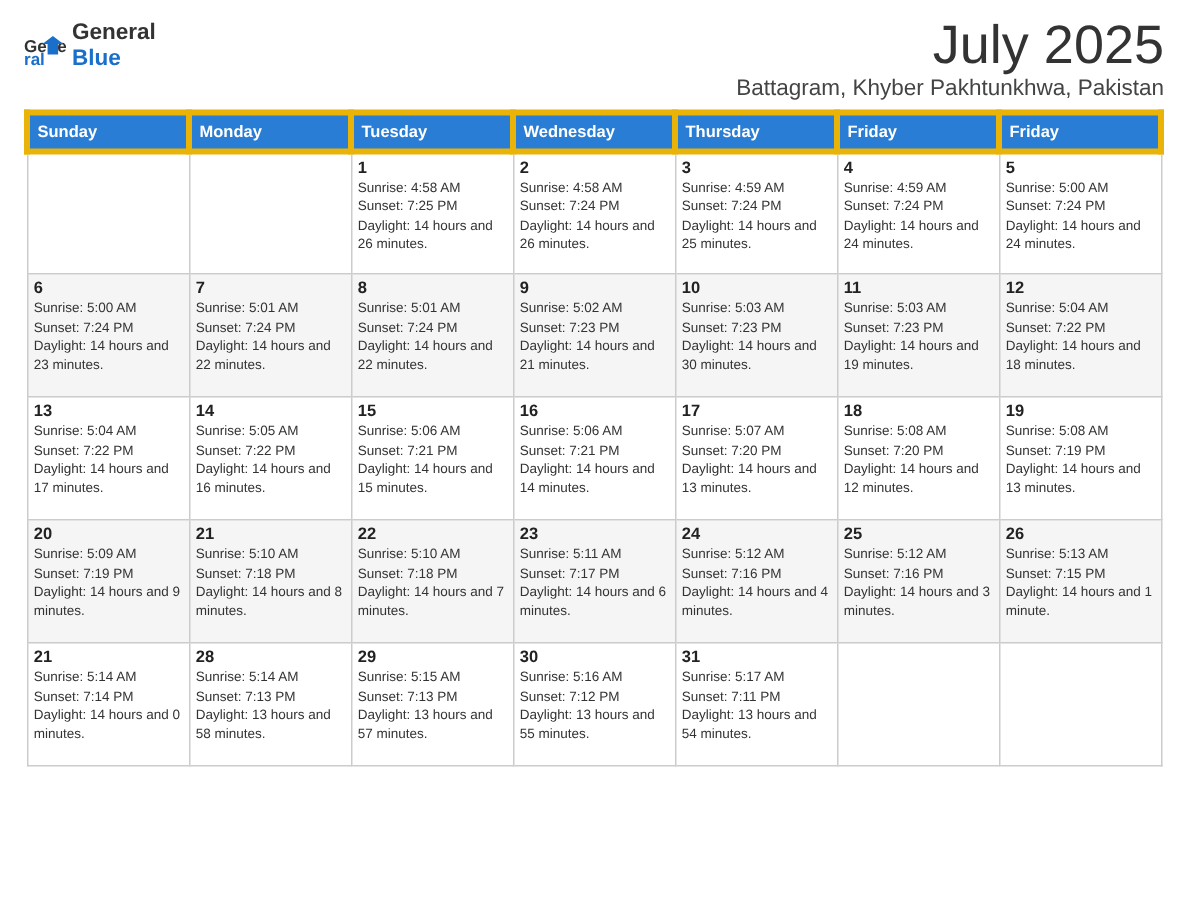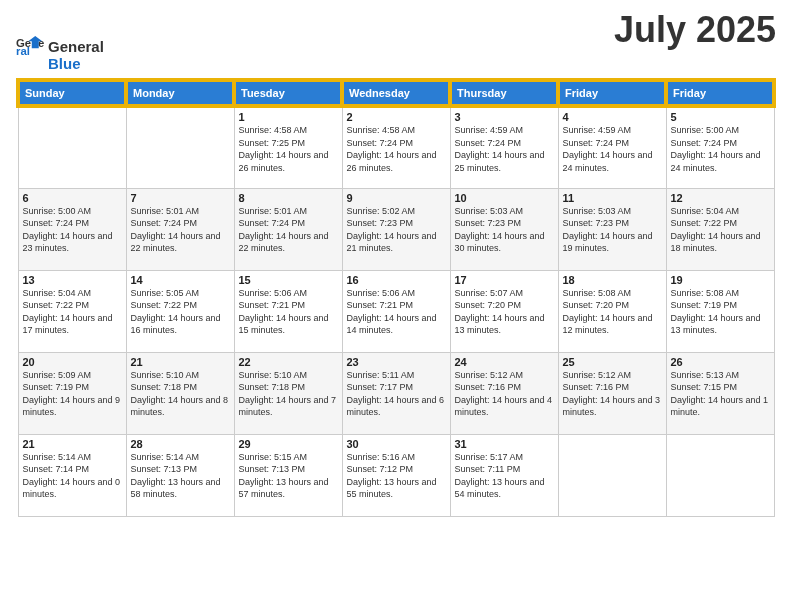--- a/index.html
+++ b/index.html
@@ -29,38 +29,37 @@
     }
     .logo-text {
       display: flex;
       flex-direction: column;
       line-height: 1.1;
     }
     .logo-general {
       font-size: 15px;
       font-weight: bold;
       color: #333;
-      margin-top: 25px;
     }
     .logo-blue {
       font-size: 15px;
       font-weight: bold;
       color: #1a6fca;
     }
     .logo-icon {
       width: 28px;
       height: 28px;
       margin-right: 4px;
     }
     .title-block {
       text-align: right;
     }
     .month-title {
       font-size: 36px;
-      font-weight: bold;
+      font-weight: normal;
       color: #333;
       line-height: 1.1;
     }
     .subtitle {
       font-size: 15px;
       color: #444;
     }
     .calendar {
       width: 100%;
       border-collapse: collapse;
@@ -113,20 +112,21 @@
         <text x="0" y="30" font-size="13" font-weight="bold" fill="#1a6fca">ral</text>
         <polygon points="22,8 30,14 26,14 26,22 18,22 18,14 14,14" fill="#1a6fca"></polygon>
       </svg>
       <div class="logo-text">
         <span class="logo-general">General</span>
         <span class="logo-blue">Blue</span>
       </div>
     </div>
     <div class="title-block">
       <div class="month-title">July 2025</div>
+      <div class="subtitle">Battagram, Khyber Pakhtunkhwa, Pakistan</div>
     </div>
   </div>
 
   <table class="calendar">
     <thead>
       <tr>
         <th>Sunday</th>
         <th>Monday</th>
         <th>Tuesday</th>
         <th>Wednesday</th>

